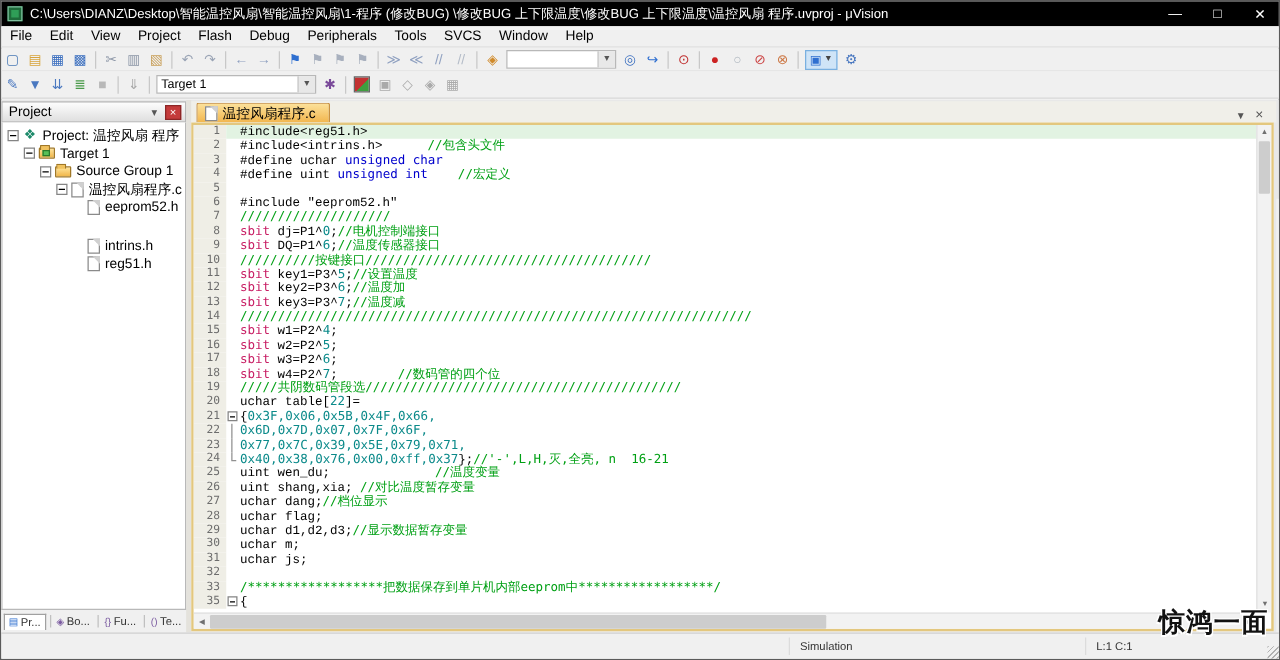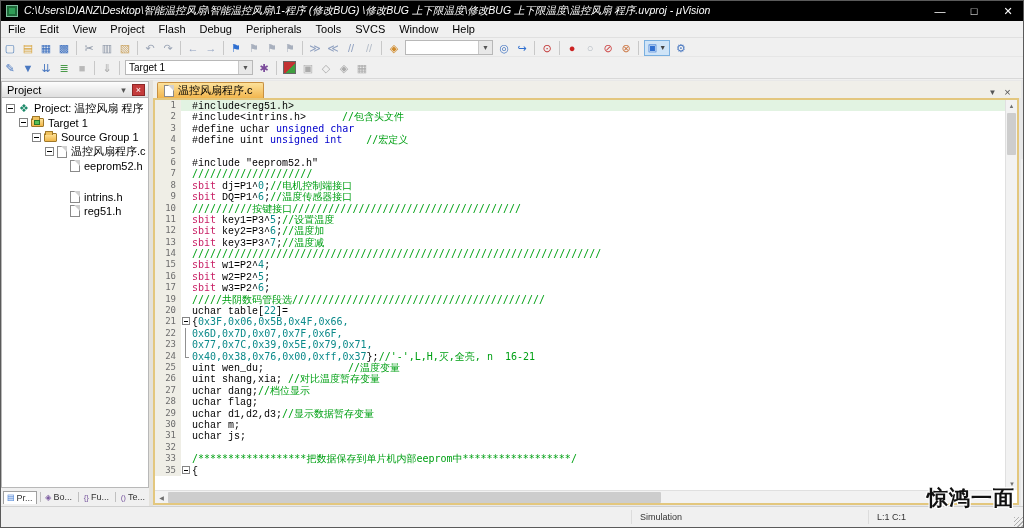--- a/index.html
+++ b/index.html
@@ -3,21 +3,21 @@
 <meta charset="utf-8">
 <style>
   * { margin:0; padding:0; box-sizing:border-box; }
   html,body { width:1024px; height:528px; overflow:hidden; font-family:"Liberation Sans",sans-serif; background:#d4d0c8; }
   .window { position:relative; width:1024px; height:528px; background:#f0f0f0; border:1px solid #5a5a5a; overflow:hidden; }
 
   
   .titlebar { position:absolute; left:0; top:0; width:1024px; height:20px; background:#000; color:#fff; display:flex; align-items:center; font-size:10.5px; }
   .app-icon { width:12px; height:12px; margin:0 6px 0 5px; background:#1e6b3a; border:1px solid #7fbf9f; position:relative; }
   .app-icon:before{ content:""; position:absolute; left:2px; top:2px; right:2px; bottom:2px; background:#2f9e57; }
-  .title-text { white-space:nowrap; overflow:hidden;font-style:italic; }
+  .title-text { white-space:nowrap; overflow:hidden; }
   .win-controls { margin-left:auto; display:flex; height:20px; }
   .win-btn { width:34px; height:20px; display:flex; align-items:center; justify-content:center; color:#fff; font-size:11px; }
 
   
   .menubar { position:absolute; left:0; top:20px; width:1024px; height:17px; background:#f0f0f0; border-bottom:1px solid #e0e0e0; display:flex; align-items:center; font-size:11px; color:#000; }
   .menu-item { padding:1px 7px; }
 
   
   .toolbar { position:absolute; left:0; width:1024px; background:#f0f0f0; display:flex; align-items:center; }
   .tb1 { top:38px; height:18px; border-bottom:1px solid #e6e6e6; }
@@ -297,20 +297,21 @@
             <div class="line"><span class="ln">8</span><span class="fold"></span><span class="txt"><span class="cm">sbit</span><span class="cd"> dj=P1^</span><span class="cn">0</span><span class="cd">;</span><span class="cg">//电机控制端接口</span></span></div>
             <div class="line"><span class="ln">9</span><span class="fold"></span><span class="txt"><span class="cm">sbit</span><span class="cd"> DQ=P1^</span><span class="cn">6</span><span class="cd">;</span><span class="cg">//温度传感器接口</span></span></div>
             <div class="line"><span class="ln">10</span><span class="fold"></span><span class="txt"><span class="cg">//////////按键接口//////////////////////////////////////</span></span></div>
             <div class="line"><span class="ln">11</span><span class="fold"></span><span class="txt"><span class="cm">sbit</span><span class="cd"> key1=P3^</span><span class="cn">5</span><span class="cd">;</span><span class="cg">//设置温度</span></span></div>
             <div class="line"><span class="ln">12</span><span class="fold"></span><span class="txt"><span class="cm">sbit</span><span class="cd"> key2=P3^</span><span class="cn">6</span><span class="cd">;</span><span class="cg">//温度加</span></span></div>
             <div class="line"><span class="ln">13</span><span class="fold"></span><span class="txt"><span class="cm">sbit</span><span class="cd"> key3=P3^</span><span class="cn">7</span><span class="cd">;</span><span class="cg">//温度减</span></span></div>
             <div class="line"><span class="ln">14</span><span class="fold"></span><span class="txt"><span class="cg">////////////////////////////////////////////////////////////////////</span></span></div>
             <div class="line"><span class="ln">15</span><span class="fold"></span><span class="txt"><span class="cm">sbit</span><span class="cd"> w1=P2^</span><span class="cn">4</span><span class="cd">;</span></span></div>
             <div class="line"><span class="ln">16</span><span class="fold"></span><span class="txt"><span class="cm">sbit</span><span class="cd"> w2=P2^</span><span class="cn">5</span><span class="cd">;</span></span></div>
             <div class="line"><span class="ln">17</span><span class="fold"></span><span class="txt"><span class="cm">sbit</span><span class="cd"> w3=P2^</span><span class="cn">6</span><span class="cd">;</span></span></div>
+            <div class="line"><span class="ln">18</span><span class="fold"></span><span class="txt"><span class="cm">sbit</span><span class="cd"> w4=P2^</span><span class="cn">7</span><span class="cd">;        </span><span class="cg">//数码管的四个位</span></span></div>
             <div class="line"><span class="ln">19</span><span class="fold"></span><span class="txt"><span class="cg">/////共阴数码管段选//////////////////////////////////////////</span></span></div>
             <div class="line"><span class="ln">20</span><span class="fold"></span><span class="txt"><span class="cd">uchar table[</span><span class="cn">22</span><span class="cd">]=</span></span></div>
             <div class="line"><span class="ln">21</span><span class="fold"><span class="fbox"></span></span><span class="txt"><span class="cd">{</span><span class="cn">0x3F,0x06,0x5B,0x4F,0x66,</span></span></div>
             <div class="line"><span class="ln">22</span><span class="fold"><span class="fline"></span></span><span class="txt"><span class="cn">0x6D,0x7D,0x07,0x7F,0x6F,</span></span></div>
             <div class="line"><span class="ln">23</span><span class="fold"><span class="fline"></span></span><span class="txt"><span class="cn">0x77,0x7C,0x39,0x5E,0x79,0x71,</span></span></div>
             <div class="line"><span class="ln">24</span><span class="fold"><span class="fend"></span></span><span class="txt"><span class="cn">0x40,0x38,0x76,0x00,0xff,0x37</span><span class="cd">};</span><span class="cg">//'-',L,H,灭,全亮, n  16-21</span></span></div>
             <div class="line"><span class="ln">25</span><span class="fold"></span><span class="txt"><span class="cd">uint wen_du;              </span><span class="cg">//温度变量</span></span></div>
             <div class="line"><span class="ln">26</span><span class="fold"></span><span class="txt"><span class="cd">uint shang,xia; </span><span class="cg">//对比温度暂存变量</span></span></div>
             <div class="line"><span class="ln">27</span><span class="fold"></span><span class="txt"><span class="cd">uchar dang;</span><span class="cg">//档位显示</span></span></div>
             <div class="line"><span class="ln">28</span><span class="fold"></span><span class="txt"><span class="cd">uchar flag;</span></span></div>

